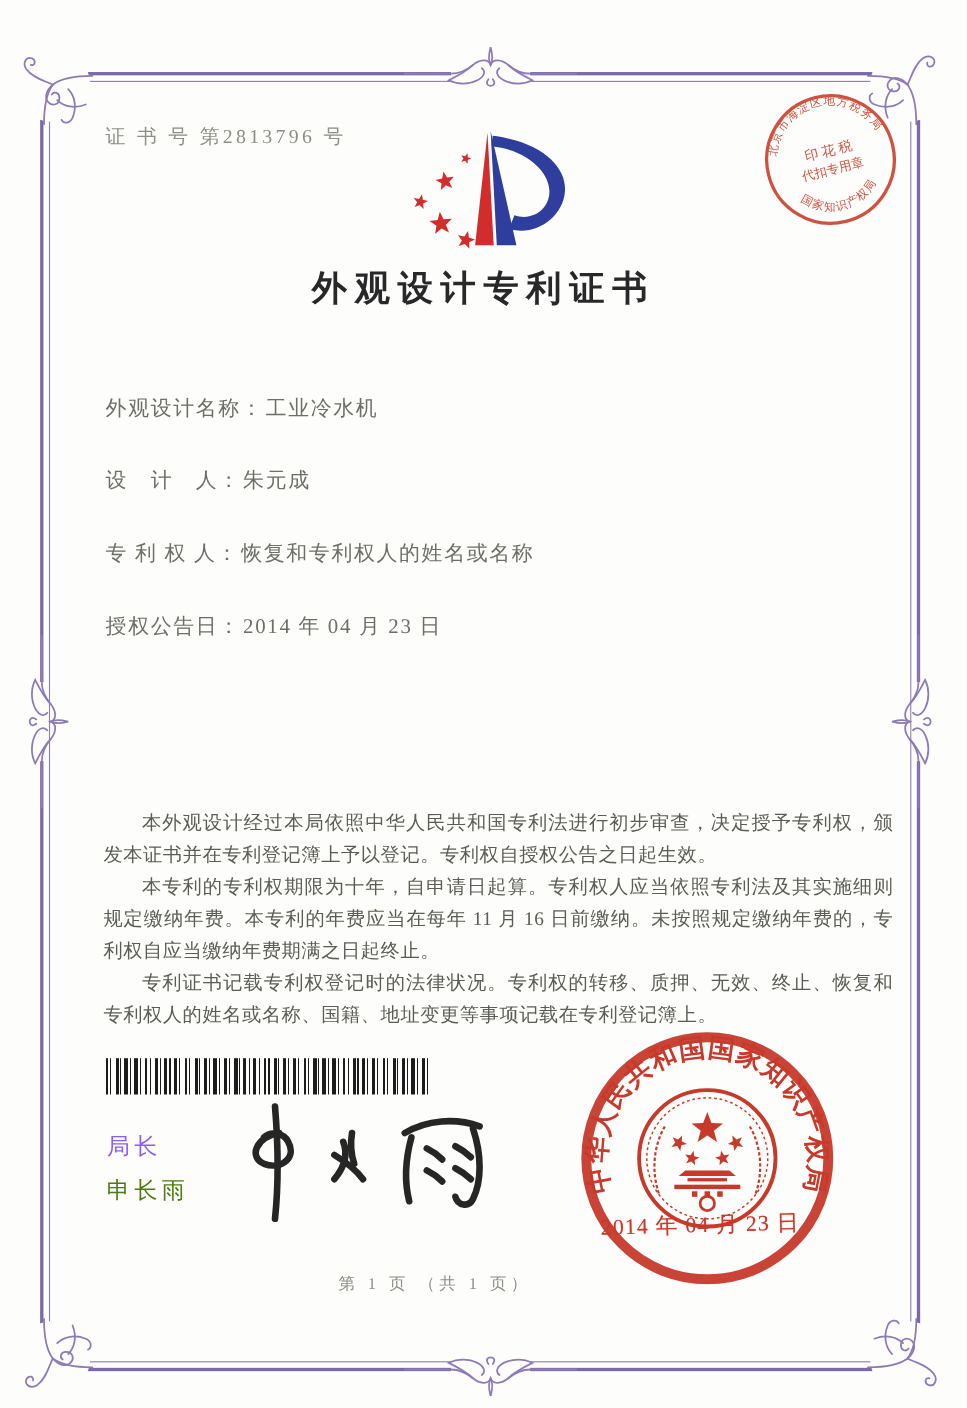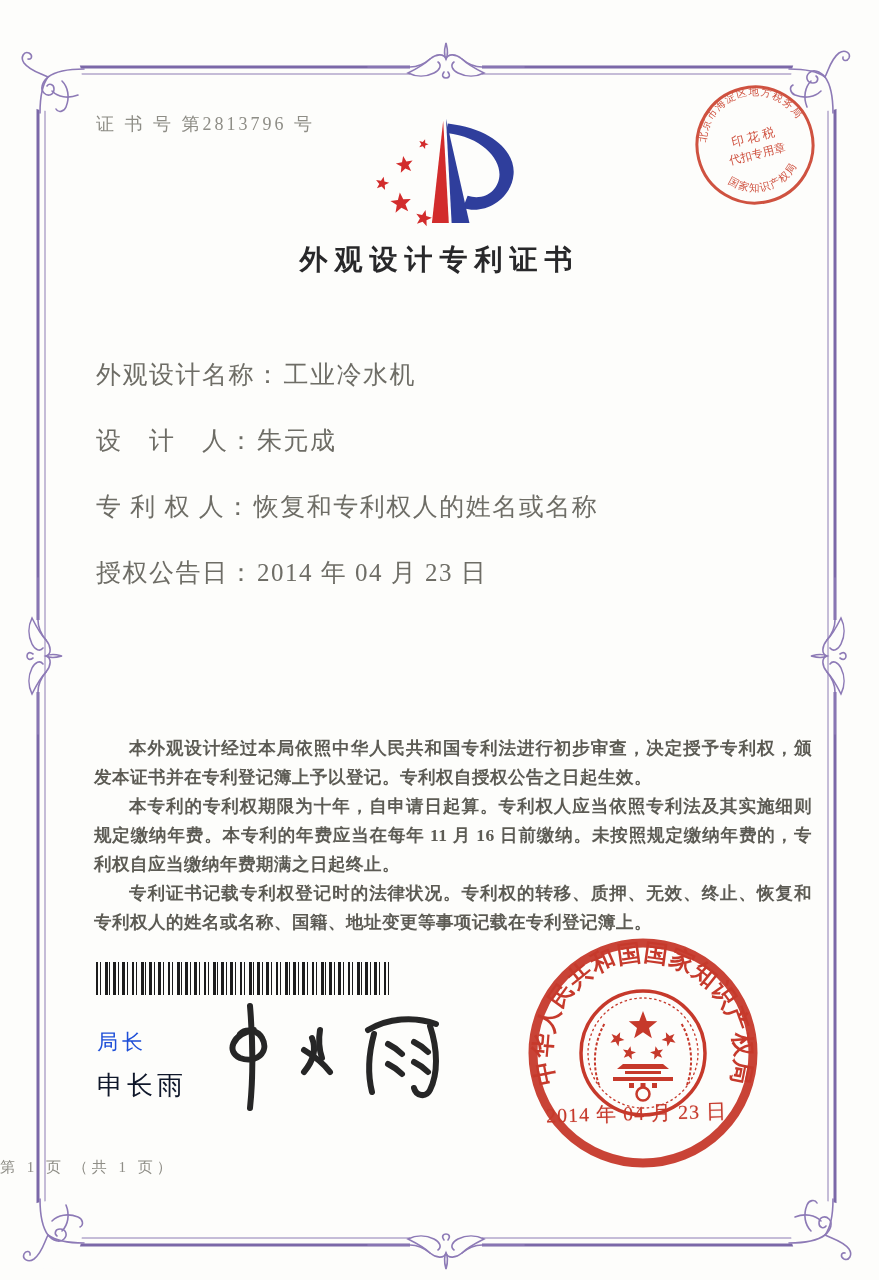--- a/index.html
+++ b/index.html
@@ -13,60 +13,60 @@
   .content { position:absolute; inset:0; z-index:2; }
   .stamp-layer { position:absolute; inset:0; z-index:3; pointer-events:none; }
 
   .cert-no {
     position:absolute; left:80px; top:112px;
     font-size:18px; color:#8e8d86; letter-spacing:3px;margin-left:16px;
   }
   .logo { position:absolute; left:348px; top:116px; width:196px; height:122px; }
   .title {
     position:absolute; left:0; top:241px; width:100%; text-align:center;
-    font-size:28px; font-weight:bold; color:#28282a; letter-spacing:7px;
+    font-size:32px; font-weight:bold; color:#28282a; letter-spacing:7px;
   }
   .fields { position:absolute; left:96px; top:358px; width:660px; }
-  .field-row { height:66px; font-size:25px; color:#6e6d66; letter-spacing:1.5px; }
+  .field-row { height:66px; font-size:19px; color:#6e6d66; letter-spacing:1.5px; }
   .field-row .value { margin-left:2px; }
 
   .paragraphs {
     position:absolute; left:94px; top:734px; width:718px;
     font-size:17.5px; line-height:29px; color:#5c5b54; text-align:justify;
     letter-spacing:0.5px;
   }
-  .paragraphs p { margin:0; text-indent:2em;font-weight:bold; }
+  .paragraphs p { margin:0; text-indent:2em; }
 
   .barcode {
     position:absolute; left:96px; top:962px; width:296px; height:33px;
     background:repeating-linear-gradient(90deg,
       #1c1c1c 0 2px,  #fdfdfb 2px 4px,
       #1c1c1c 4px 5px, #fdfdfb 5px 9px,
       #1c1c1c 9px 12px, #fdfdfb 12px 13px,
       #1c1c1c 13px 14px, #fdfdfb 14px 17px,
       #1c1c1c 17px 20px, #fdfdfb 20px 22px,
       #1c1c1c 22px 23px, #fdfdfb 23px 26px,
       #1c1c1c 26px 29px, #fdfdfb 29px 31px,
       #1c1c1c 31px 32px, #fdfdfb 32px 36px);
   }
 
-  .signer-title { position:absolute; left:97px; top:1028px; font-size:21px; color:#1d4ed8; letter-spacing:4px; }
-  .signer-name  { position:absolute; left:97px; top:1068px; font-size:26px; color:#0f172a; letter-spacing:4px; }
+  .signer-title { position:absolute; left:97px; top:1028px; font-size:21px; color:#8b5cf6; letter-spacing:4px; }
+  .signer-name  { position:absolute; left:97px; top:1068px; font-size:21px; color:#4d7c0f; letter-spacing:4px; }
   .signature { position:absolute; left:192px; top:1000px; width:280px; height:115px; }
 
   .seal { position:absolute; left:528px; top:938px; width:230px; height:230px; }
   .seal-date {
     position:absolute; left:546px; top:1100px; width:190px;
     font-size:20px; color:#c6392b; letter-spacing:1px; transform:rotate(-1.5deg);
     text-shadow:0 0 1px rgba(198,57,43,.4);
   }
   .tax-stamp { position:absolute; left:692px; top:82px; width:126px; height:126px; transform:rotate(-14deg); }
 
   .footer {
-    position:absolute; left:0; top:1158px; width:90%; 
+    position:absolute; left:0; top:1158px; width:90%; text-align:center;
     font-size:15px; color:#8e8d86; letter-spacing:4px;
   }
 </style>
 </head>
 <body>
 
 <div class="page">
 
   <svg class="border-ornament" width="879" height="1280" viewBox="0 0 879 1280">
     <defs>

